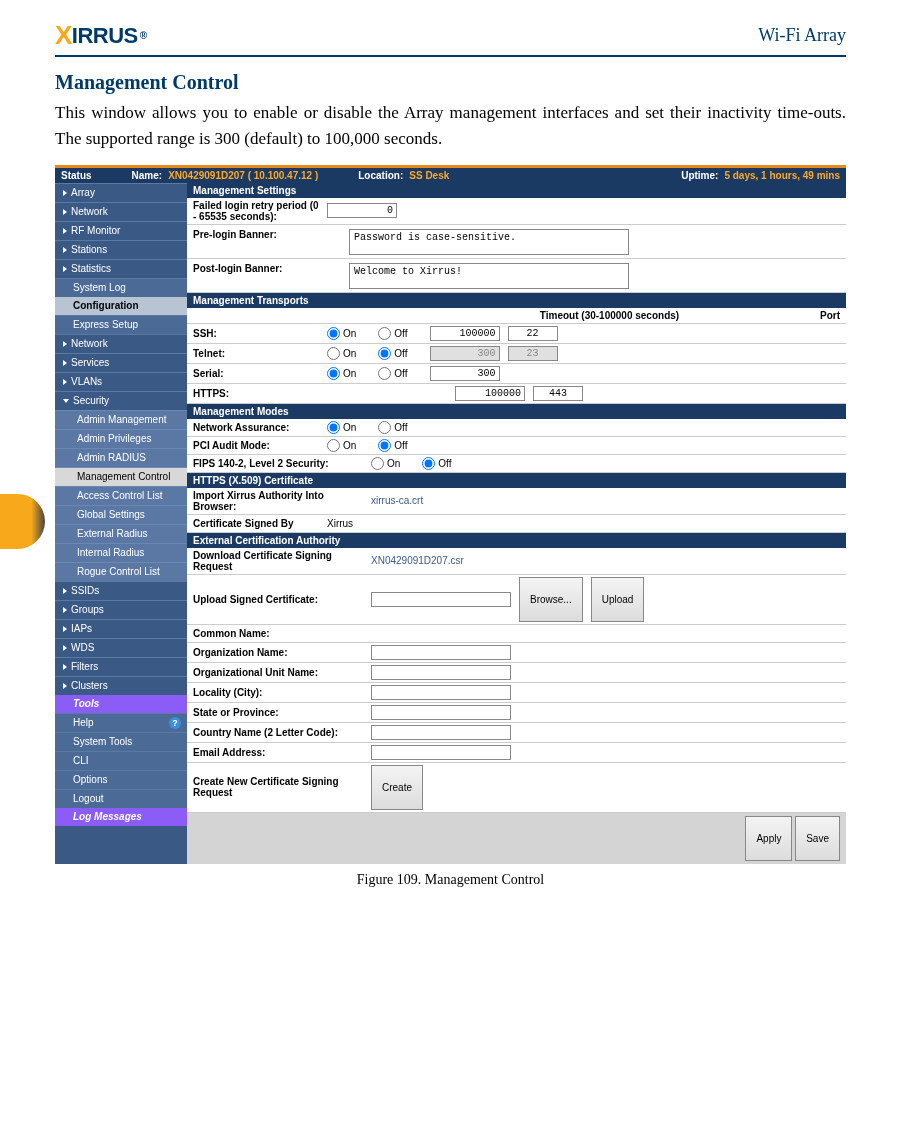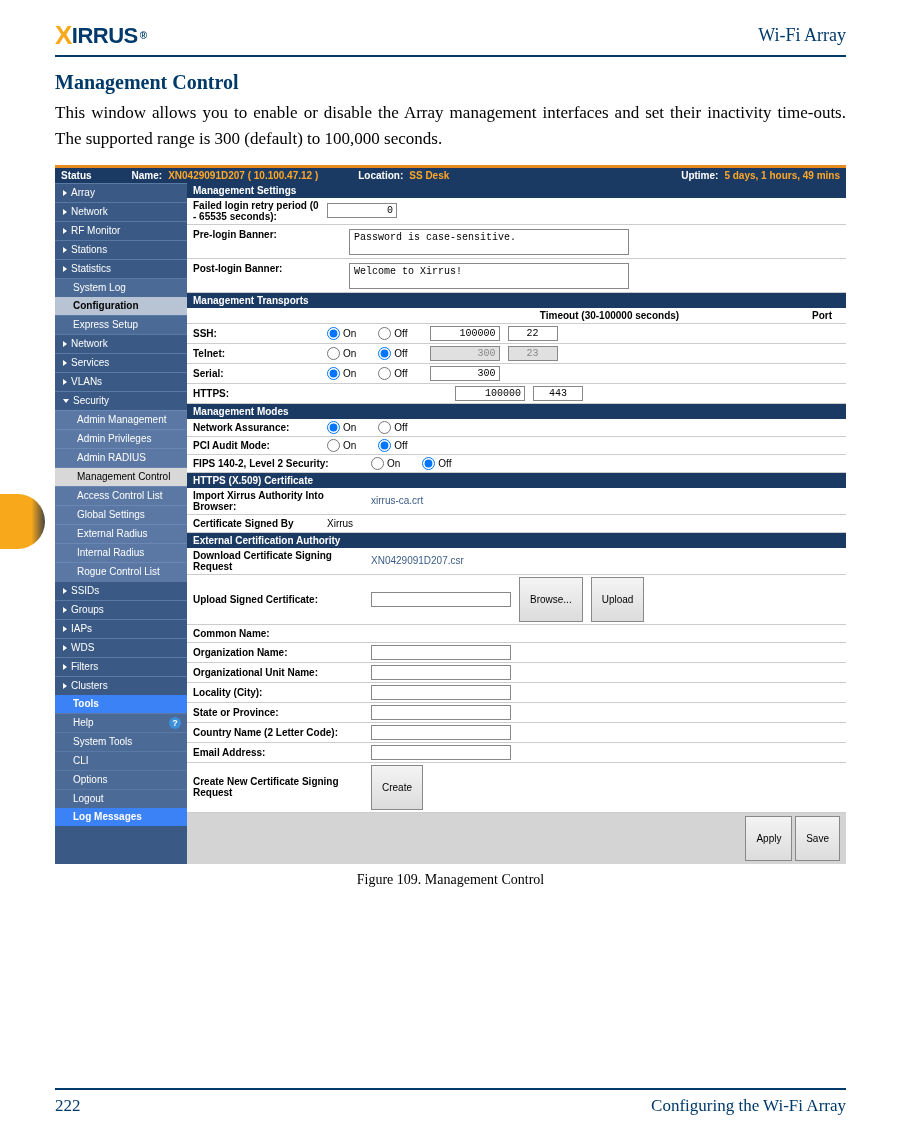--- a/index.html
+++ b/index.html
@@ -82,21 +82,21 @@
   }
   .ss-sidebar .item.sub { padding-left: 18px; background: #4b6a95; border-top: 1px solid #5a7aa5; }
   .ss-sidebar .item.sub2 { padding-left: 22px; background: #5a78a3; border-top: 1px solid #6a88b3; }
   .ss-sidebar .item.sel { background: #d8d8d8; color: #000; }
   .ss-sidebar .section-head {
     background: #b8c4d4;
     color: #000;
     font-weight: bold;
     padding: 3px 18px;
   }
-  .ss-sidebar .section-head.dark { background: #3b82f6; color: #fff; }
+  .ss-sidebar .section-head.dark { background: #8b5cf6; color: #fff; font-style: italic; }
   .caret {
     width: 0; height: 0;
     border-top: 3px solid transparent;
     border-bottom: 3px solid transparent;
     border-left: 4px solid #fff;
     display: inline-block;
   }
   .caret.down {
     border-left: 3px solid transparent;
     border-right: 3px solid transparent;
@@ -150,21 +150,21 @@
   }
   .ss-radio { display: inline-flex; align-items: center; gap: 3px; margin-right: 14px; font-size: 10px; }
   .ss-radio input { margin: 0; }
   .ss-num { width: 70px; text-align: right; }
   .ss-port { width: 50px; text-align: center; }
   .disabled-input { background: #e0e0e0; color: #888; }
   .th-row {
     display: flex;
     font-weight: bold;
     font-size: 10px;
-    padding: 2px 14px;
+    padding: 2px 6px;
     border-bottom: 1px solid #ccc;
   }
   .ss-link { color: #3a5a85; font-size: 10px; }
   .ss-btn {
     border: 1px solid #888;
     background: linear-gradient(#f4f4f4, #dcdcdc);
     font-size: 10px;
     padding: 16px 10px;
     cursor: pointer;
   }
@@ -462,17 +462,13 @@
         <div class="ss-footer">
           <button class="ss-btn">Apply</button>
           <button class="ss-btn">Save</button>
         </div>
       </div>
     </div>
   </div>
 
   <div class="caption">Figure 109. Management Control</div>
 
-  <div class="page-footer">
-    <span>222</span>
-    <span>Configuring the Wi-Fi Array</span>
-  </div>
 </div>
 
 </body></html>

